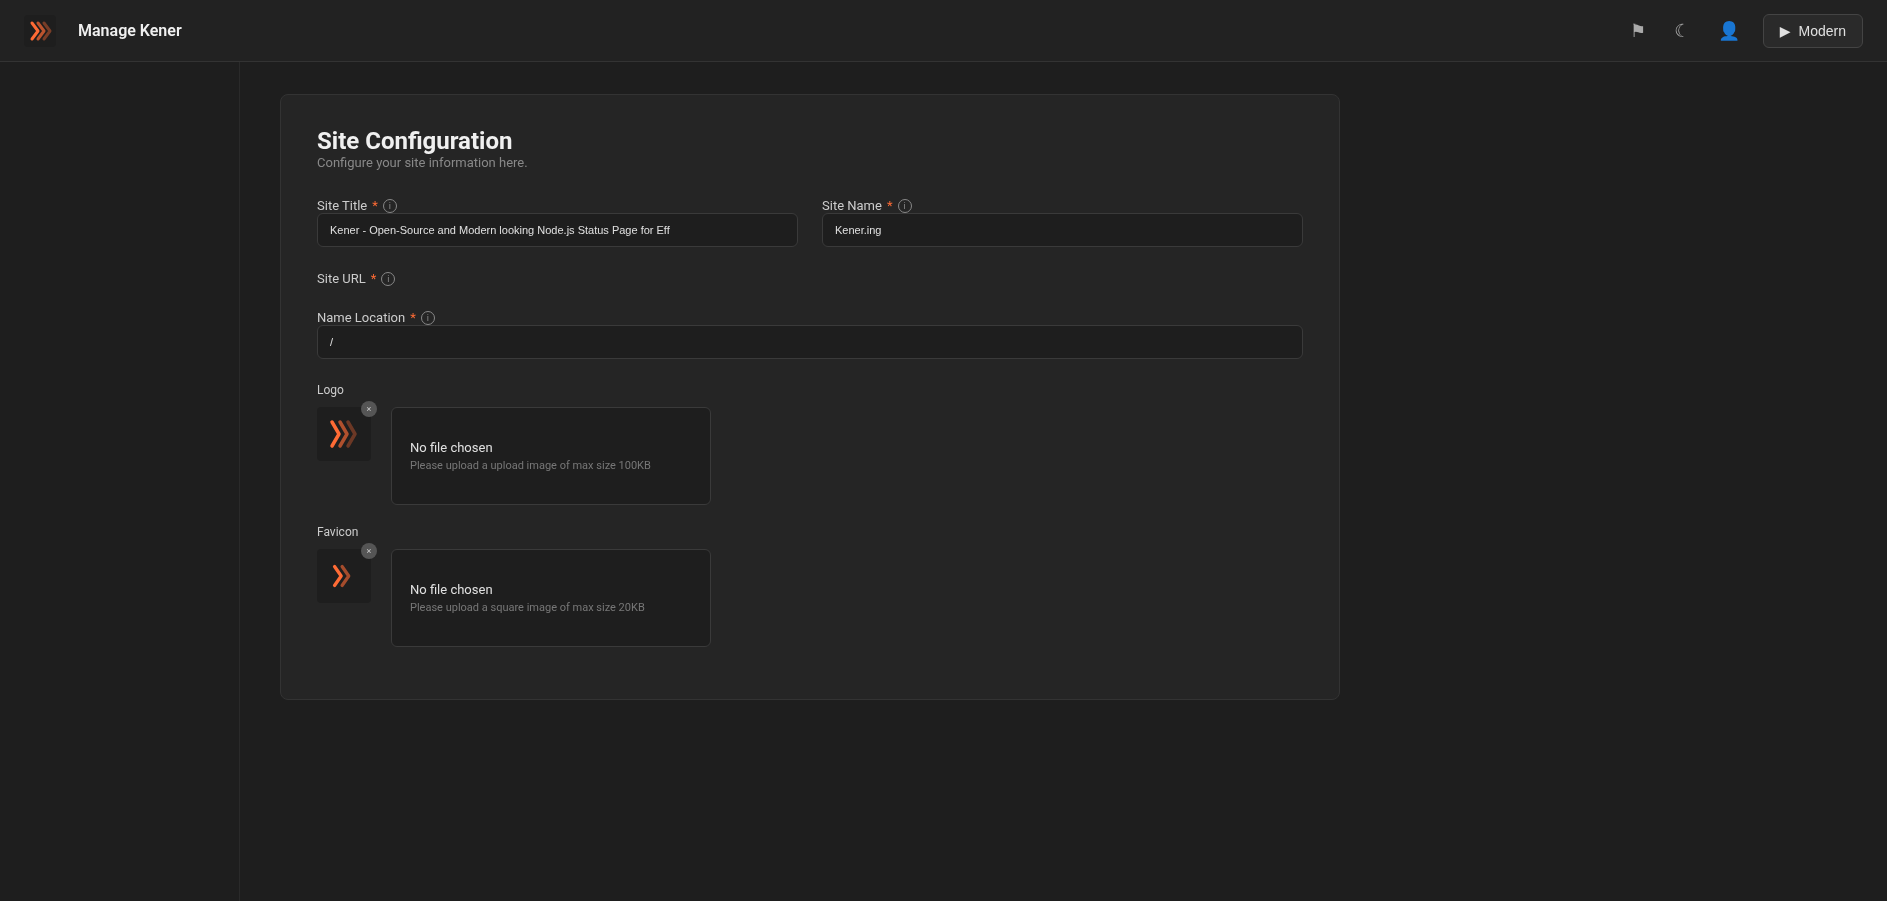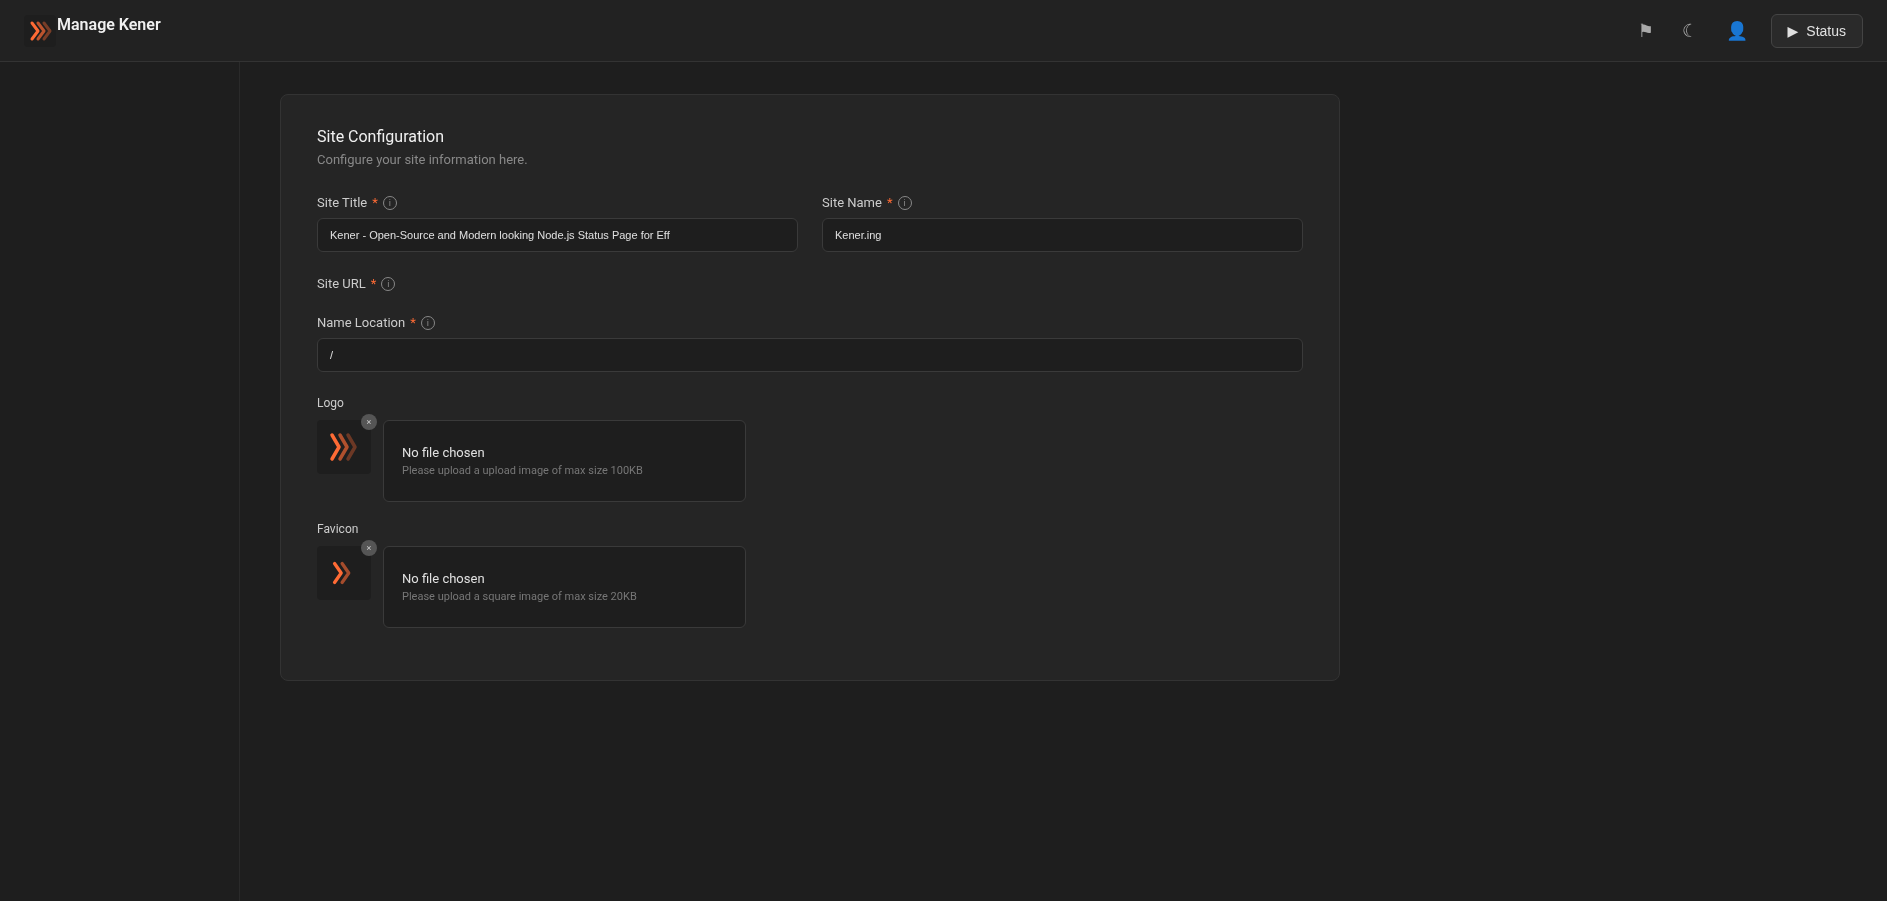--- a/index.html
+++ b/index.html
@@ -18,21 +18,22 @@
       border-bottom: 1px solid #333;
       height: 62px;
       display: flex;
       align-items: center;
       padding: 0 24px;
       justify-content: space-between;
       flex-shrink: 0;
     }
     .header-left {
       display: flex;
-      gap: 1px;
+      align-items: center;
+      gap: 22px;
     }
     .header-title {
       font-size: 16px;
       font-weight: 600;
       color: #f0f0f0;
     }
     .header-right {
       display: flex;
       align-items: center;
       gap: 16px;
@@ -82,42 +83,40 @@
       overflow-y: auto;
     }
     .page-card {
       background: #252525;
       border: 1px solid #333;
       border-radius: 8px;
       padding: 32px 36px;
       max-width: 1060px;
     }
     .page-card-title {
-      font-size: 16px;
-      font-weight: 400;
+      font-size: 24px;
+      font-weight: 700;
       color: #f0f0f0;
-      margin-bottom: 6px;
     }
     .page-card-subtitle {
       font-size: 13px;
       color: #888;
       margin-bottom: 28px;
     }
 
     
     .form-row {
       display: flex;
       gap: 24px;
       margin-bottom: 24px;
     }
     .form-group {
       flex: 1;
       display: flex;
       flex-direction: column;
-      gap: 8px;
     }
     .form-label {
       font-size: 13px;
       color: #ccc;
       display: flex;
       align-items: center;
       gap: 5px;
     }
     .required-star {
       color: #ff6b35;
@@ -186,23 +185,24 @@
       justify-content: center;
       font-size: 9px;
       color: #ccc;
       cursor: pointer;
       line-height: 1;
     }
     .file-upload-box {
       background: #1e1e1e;
       border: 1px solid #3a3a3a;
       border-radius: 6px;
-      padding: 24px 18px;
-      width: 363px;
+      padding: 32px 18px;
+      width: 320px;
       cursor: pointer;
+      margin-left: 8px;
     }
     .file-chosen-text {
       font-size: 13px;
       color: #e0e0e0;
       margin-bottom: 4px;
     }
     .file-hint-text {
       font-size: 11px;
       color: #777;
     }
@@ -236,21 +236,21 @@
       <span>⚑</span>
     </button>
     <button class="header-icon-btn" title="Toggle theme">
       <span>☾</span>
     </button>
     <button class="header-icon-btn" title="User">
       <span>👤</span>
     </button>
     <button class="preview-btn">
       <span>▶</span>
-      <span>Status</span>
+      <span>Modern</span>
     </button>
   </div>
 </div>
 
 <div class="main-content">
   <div class="sidebar"></div>
 
   <div class="page-content">
     <div class="page-card">
       <div class="page-card-title">Site Configuration</div>

